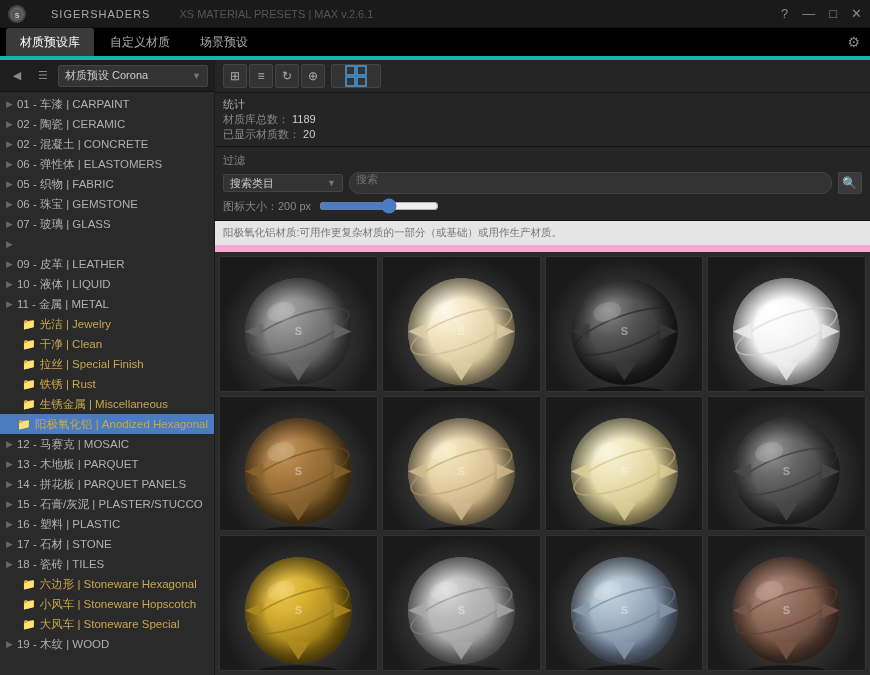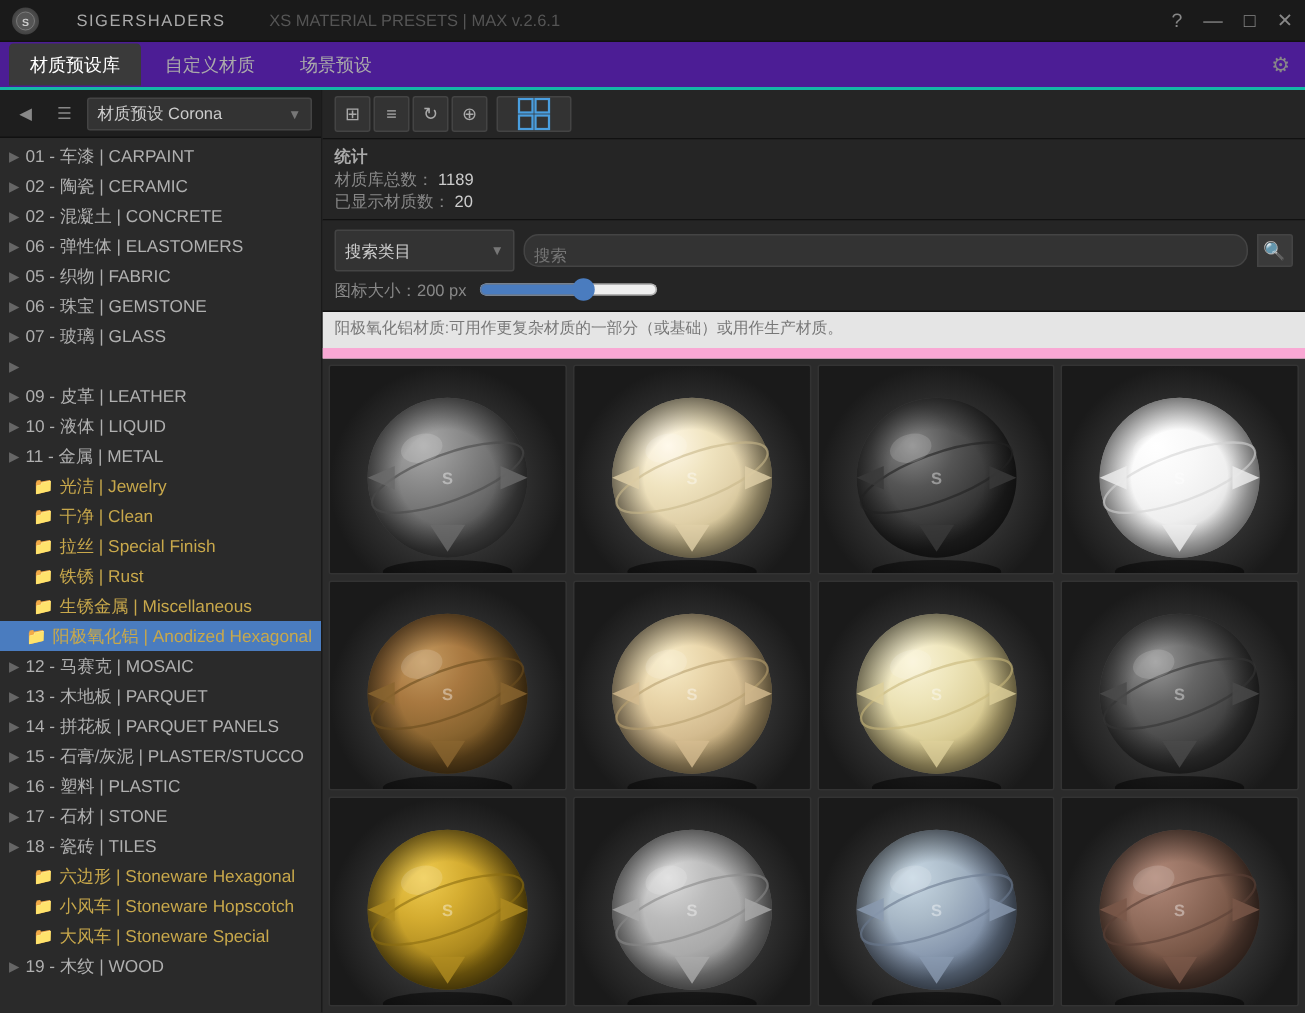--- a/index.html
+++ b/index.html
@@ -52,27 +52,27 @@
     }
     .win-btn {
       color: #888;
       font-size: 13px;
       cursor: pointer;
       line-height: 1;
     }
 
     
     #tab-bar {
-      background: #4c1d95;
+      background: #000000;
       height: 32px;
       display: flex;
       align-items: center;
       padding: 0 6px;
       gap: 2px;
-      border-bottom: 2px solid #14b8a6;
+      border-bottom: 4px solid #14b8a6;
     }
     .tab {
       padding: 4px 14px;
       font-size: 12px;
       color: #aaa;
       cursor: pointer;
       border-radius: 3px 3px 0 0;
       height: 28px;
       display: flex;
       align-items: center;
@@ -206,32 +206,32 @@
     #filter-label {
       font-size: 11px;
       color: #888;
     }
     #filter-controls {
       display: flex;
       gap: 6px;
       align-items: center;
     }
     #filter-type-select {
-      width: 120px; height: 28px;
+      width: 120px; height: 18px;
       background: #333; border: 1px solid #444;
       color: #ccc; font-size: 11px; padding: 0 6px;
       border-radius: 2px; cursor: pointer;
       display: flex; align-items: center; justify-content: space-between;
     }
     #search-box {
       flex: 1; height: 22px;
       background: #333; border: 1px solid #444;
       color: #ccc; font-size: 11px; padding: 0 6px;
       border-radius: 10px;
-      display: flex; align-items: flex-end;
+      display: flex; align-items: flex-start;
     }
     #search-btn {
       width: 24px; height: 22px;
       background: #3a3a3a; border: 1px solid #444;
       color: #888; cursor: pointer;
       display: flex; align-items: center; justify-content: center;
       border-radius: 0 2px 2px 0;
     }
     #size-slider-row {
       display: flex;
@@ -484,33 +484,34 @@
           <rect x="2" y="2" width="9" height="9" fill="none" stroke="#4a9fe0" stroke-width="1.5"></rect>
           <rect x="13" y="2" width="9" height="9" fill="none" stroke="#4a9fe0" stroke-width="1.5"></rect>
           <rect x="2" y="13" width="9" height="9" fill="none" stroke="#4a9fe0" stroke-width="1.5"></rect>
           <rect x="13" y="13" width="9" height="9" fill="none" stroke="#4a9fe0" stroke-width="1.5"></rect>
         </svg>
       </div>
     </div>
 
     <div style="display:flex; background:#252525; border-bottom:1px solid #111; padding:4px 8px; gap:16px;">
       <div style="font-size:11px; color:#888;">
-        <span style="color:#aaa; font-weight:bold;">统计</span><br>
+        <span style="color:#aaa; font-weight:normal;">统计</span><br>
         <span>
           <span>材质库总数：</span>
           <span style="color:#ccc;">1189</span>
         </span><br>
         <span>
           <span>已显示材质数：</span>
           <span style="color:#ccc;">20</span>
         </span>
       </div>
     </div>
 
     <div id="filter-bar">
+      <div id="filter-label">过滤</div>
       <div id="filter-controls">
         <div id="filter-type-select">
           <span>搜索类目</span>
           <span style="font-size:9px; color:#777;">▼</span>
         </div>
         <div id="search-box">
           <input type="text" style="background: transparent; border: none; color: rgb(204, 204, 204); font-size: 11px; width: 100%; outline: none;" placeholder="搜索">
         </div>
         <div id="search-btn">🔍</div>
       </div>

